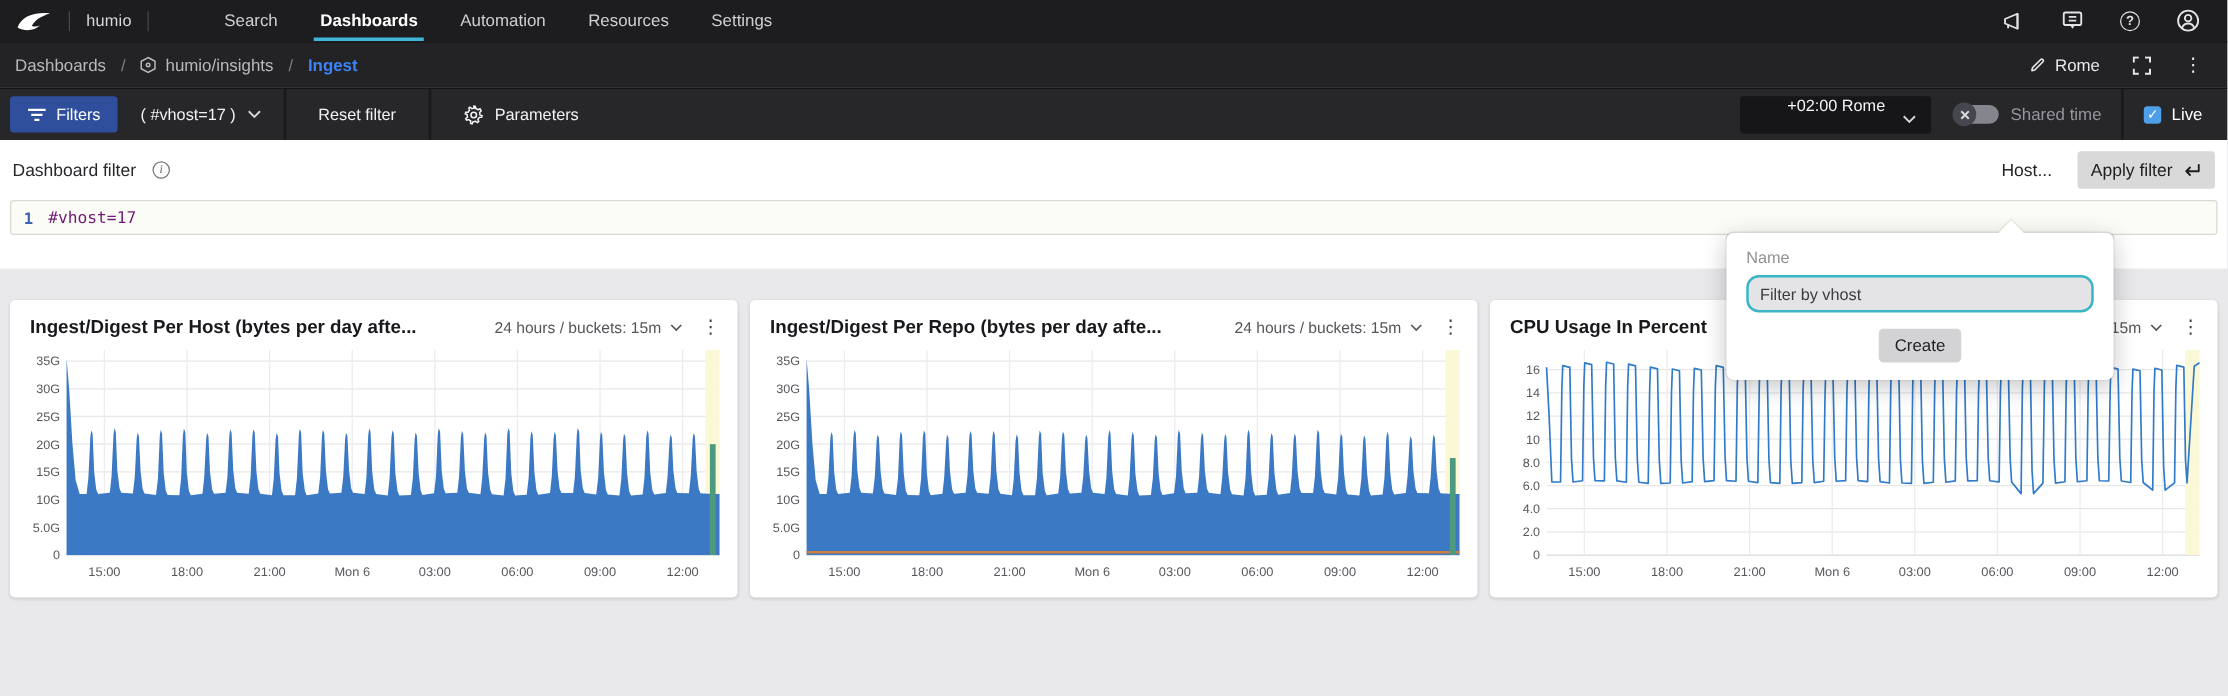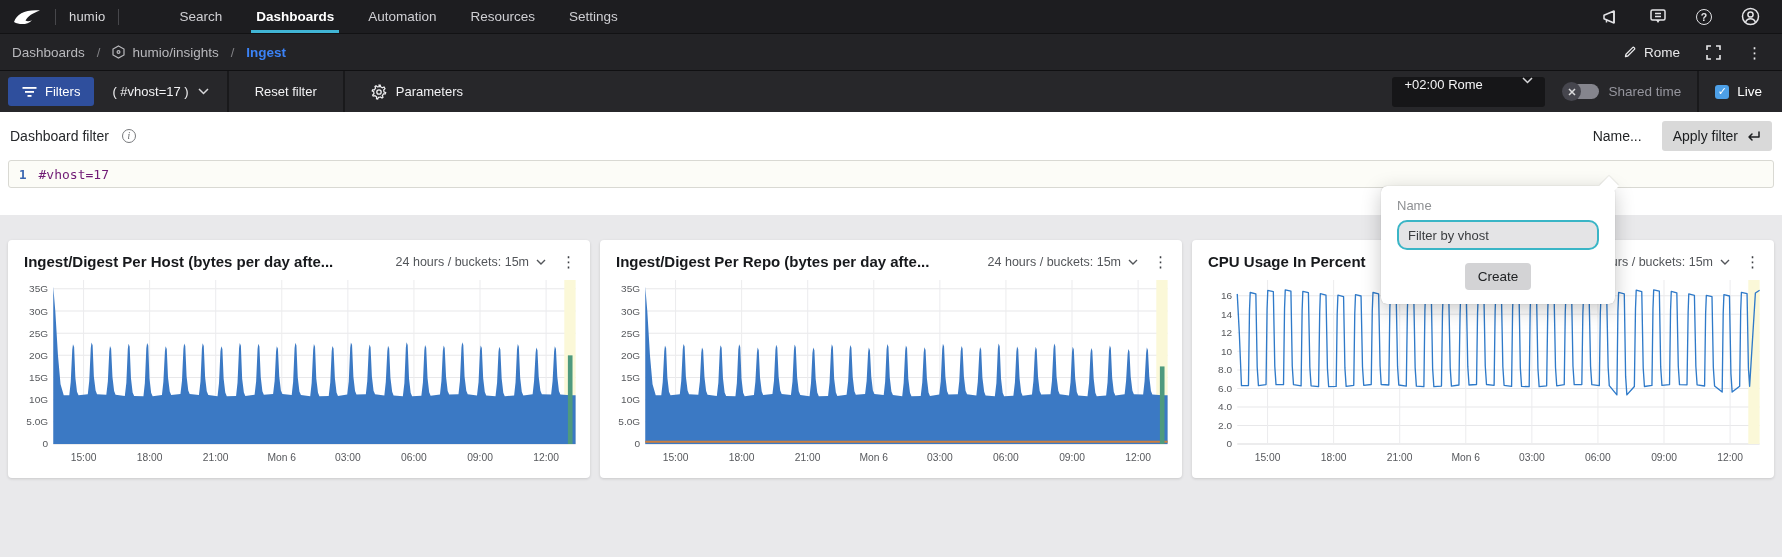--- a/index.html
+++ b/index.html
@@ -27,21 +27,21 @@
   .edit-btn { display:flex; align-items:center; gap:7px; cursor:pointer; }
   .kebab { font-size:15px; color:#e8e8ea; cursor:pointer; line-height:1; }
 
   
   .filterbar { position:absolute; left:0; top:70px; width:100%; height:42px; background:#27272a; border-top:1px solid #101012; display:flex; align-items:center; padding:0 20px 0 8px; }
   .filters-btn { display:flex; align-items:center; gap:8px; background:#2f4f9d; color:#fff; font-size:13px; border-radius:3px; padding:7px 14px; cursor:pointer; }
   .active-filter { display:flex; align-items:center; gap:9px; color:#f2f2f4; font-size:13px; padding:0 18px; cursor:pointer; height:100%; }
   .fb-div { width:2px; height:42px; background:#19191b; }
   .fb-item { display:flex; align-items:center; gap:9px; color:#f2f2f4; font-size:13px; padding:0 26px; height:100%; cursor:pointer; }
   .fb-right { margin-left:auto; display:flex; align-items:center; height:100%; }
-  .tz-select { width:153px; height:30px; background:#161618; border-radius:3px; color:#f4f4f6; font-size:13px; display:flex; padding:0 12px; cursor:pointer; }
+  .tz-select { width:153px; height:30px; background:#161618; border-radius:3px; color:#f4f4f6; font-size:13px; display:flex; align-items:center; padding:0 12px; cursor:pointer;flex-direction:column; }
   .tz-select .chev { margin-left:auto; }
   .toggle-wrap { display:flex; align-items:center; gap:9px; margin-left:18px; padding-right:16px; }
   .toggle { position:relative; width:36px; height:15px; background:#85858d; border-radius:8px; cursor:pointer; }
   .toggle-knob { position:absolute; left:-1px; top:-2px; width:19px; height:19px; border-radius:50%; background:#46464e; display:flex; align-items:center; justify-content:center; }
   .muted-label { color:#96969e; font-size:13.5px; }
   .live-wrap { display:flex; align-items:center; gap:8px; padding-left:16px; border-left:2px solid #19191b; height:100%; }
   .checkbox { width:14px; height:14px; border-radius:3px; background:#4da0e8; color:#fff; font-size:11px; display:flex; align-items:center; justify-content:center; cursor:pointer; }
   .live-label { color:#fff; font-size:13.5px; }
 
   
@@ -62,21 +62,21 @@
   .card { background:#fff; border-radius:4px; height:238px; box-shadow:0 1px 3px rgba(0,0,0,.14); overflow:hidden; }
   .card-head { display:flex; align-items:center; padding:13px 14px 0 16px; }
   .card-title { font-size:15px; font-weight:bold; color:#17191c; white-space:nowrap; overflow:hidden; }
   .card-head-right { margin-left:auto; display:flex; align-items:center; gap:15px; flex:none; padding-left:10px; }
   .range-dd { display:flex; align-items:center; gap:7px; color:#53565a; font-size:12.5px; cursor:pointer; white-space:nowrap; }
   .card-kebab { font-size:15px; color:#3c3f44; cursor:pointer; line-height:1; }
   .chart-wrap { margin-top:4px; }
   svg text { font-family:"Liberation Sans", sans-serif; }
 
   
-  .popup { position:absolute; left:1381px; top:186px; width:234px; background:#fff; border-radius:6px; box-shadow:0 0 1px rgba(0,0,0,.3), 0 5px 20px rgba(0,0,0,.22); padding:12px 16px 14px 16px; z-index:50; }
+  .popup { position:absolute; left:1381px; top:186px; width:310px; background:#fff; border-radius:6px; box-shadow:0 0 1px rgba(0,0,0,.3), 0 5px 20px rgba(0,0,0,.22); padding:12px 16px 14px 16px; z-index:50; }
   .popup::before { content:""; position:absolute; top:-7px; left:221px; width:14px; height:14px; background:#fff; transform:rotate(45deg); box-shadow:-1px -1px 1px rgba(0,0,0,.08); }
   .popup-label { font-size:13px; color:#8e9093; margin-bottom:7px; }
   .popup-input { width:100%; height:30px; background:#e4e4e6; border:2px solid #3ab5c6; border-radius:10px; padding:0 9px; font-size:13px; color:#3a3c3f; font-family:"Liberation Sans", sans-serif; outline:none; }
   .popup-foot { display:flex; justify-content:center; margin-top:13px; }
   .create-btn { background:#d3d3d5; border-radius:4px; padding:6px 13px; font-size:13.5px; color:#202224; cursor:pointer; }
 </style>
 </head>
 <body>
 
 <div class="screen">
@@ -200,21 +200,21 @@
     </div>
   </div>
 
   <div class="white-panel">
     <div class="df-row">
       <span class="df-title">
         <span>Dashboard filter</span>
         <span class="info-circle">i</span>
       </span>
       <span class="df-actions">
-        <span class="save-link">Name...</span>
+        <span class="save-link">Host...</span>
         <span class="apply-btn">
           <span>Apply filter</span>
           <svg width="15" height="11" viewBox="0 0 15 11">
               <path d="M13,1 L13,6 L3,6 M6,3 L3,6 L6,9" fill="none" stroke="#1c1e20" stroke-width="1.5" stroke-linejoin="round" stroke-linecap="round"></path>
             </svg>
         </span>
       </span>
     </div>
     <div class="query-box">
       <span class="query-ln">1</span>

